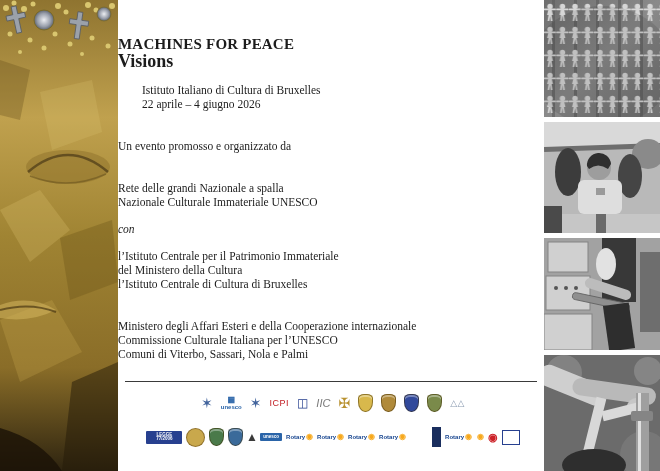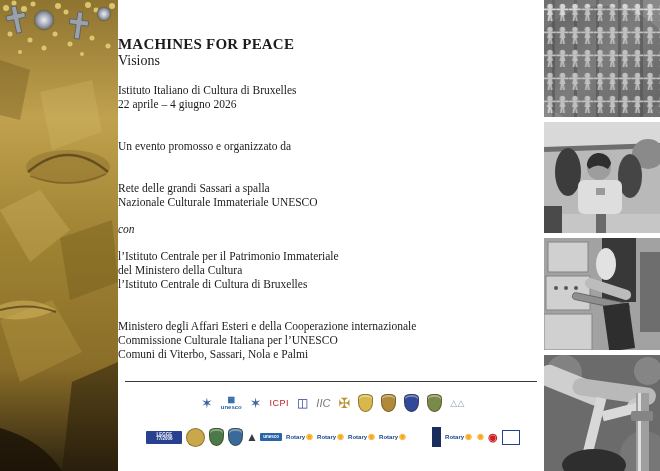--- a/index.html
+++ b/index.html
@@ -10,21 +10,21 @@
   .left-photo svg{display:block;width:100%;height:100%;}
   .rphoto{position:absolute;left:544px;width:116px;}
   .rphoto svg{display:block;width:100%;height:100%;}
   #rp1{top:0;height:117px;}
   #rp2{top:122px;height:111px;}
   #rp3{top:238px;height:112px;}
   #rp4{top:355px;height:116px;}
   
   .center{position:absolute;left:118px;top:0;width:458px;text-align:left;}
   .title{font-size:15px;font-weight:bold;line-height:17px;margin-top:36px;letter-spacing:.2px;}
-  .subtitle{font-size:14px;font-weight:normal;line-height:16px;}
+  .subtitle{font-size:18px;font-weight:bold;line-height:16px;}
   .block{font-size:11.5px;line-height:14px;margin-top:28px;}
   .block.gap13{margin-top:13px;}
   .italic{font-style:italic;}
   
   .divider{position:absolute;left:125px;top:381px;width:412px;height:1px;background:#3a3a3a;}
   .logo-row{position:absolute;left:126px;width:414px;display:flex;align-items:center;justify-content:center;}
   #logo-row-1{top:386px;height:34px;gap:8px;}
   #logo-row-2{top:424px;height:26px;gap:4px;}
   .logo{display:inline-flex;align-items:center;justify-content:center;flex:none;
         font-family:"Liberation Sans", sans-serif;font-size:5px;line-height:1;text-align:center;}
@@ -107,29 +107,29 @@
       <path d="M0,310 Q30,302 56,312" stroke="#4a3812" stroke-width="2" fill="none" opacity="0.7"></path>
       <path d="M0,428 Q42,440 62,471 L0,471 Z" fill="#1a1206" opacity="0.8"></path>
       <path d="M72,382 L118,362 L118,471 L62,471 Z" fill="#241a08" opacity="0.5"></path>
     </svg>
   </div>
 
   <div class="center">
     <div class="title">MACHINES FOR PEACE</div>
     <div class="subtitle">Visions</div>
 
-    <div class="block" style="margin-top:14px;">
+    <div class="block" style="margin-top:14px;padding-left:24px;">
       <div>Istituto Italiano di Cultura di Bruxelles</div>
       <div>22 aprile – 4 giugno 2026</div>
     </div>
 
     <div class="block">Un evento promosso e organizzato da</div>
 
     <div class="block">
-      <div>Rete delle grandi Sassari a spalla</div>
+      <div>Rete delle grandi Nazionale a spalla</div>
       <div>Nazionale Culturale Immateriale UNESCO</div>
     </div>
 
     <div class="block gap13 italic">con</div>
 
     <div class="block gap13">
       <div>l’Istituto Centrale per il Patrimonio Immateriale</div>
       <div>del Ministero della Cultura</div>
       <div>l’Istituto Centrale di Cultura di Bruxelles</div>
     </div>

